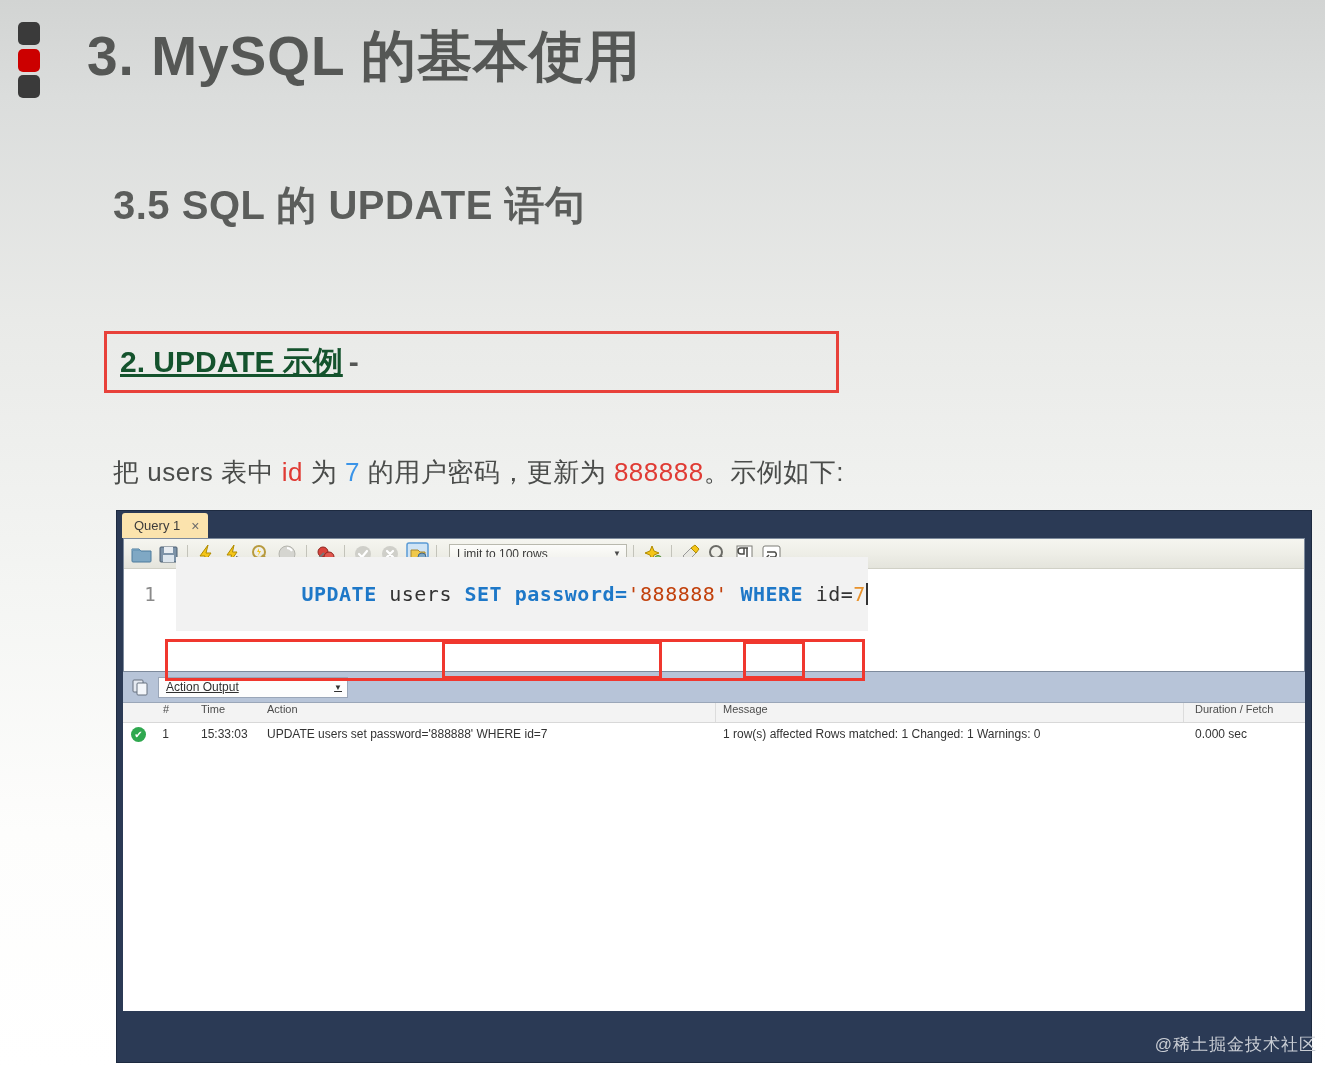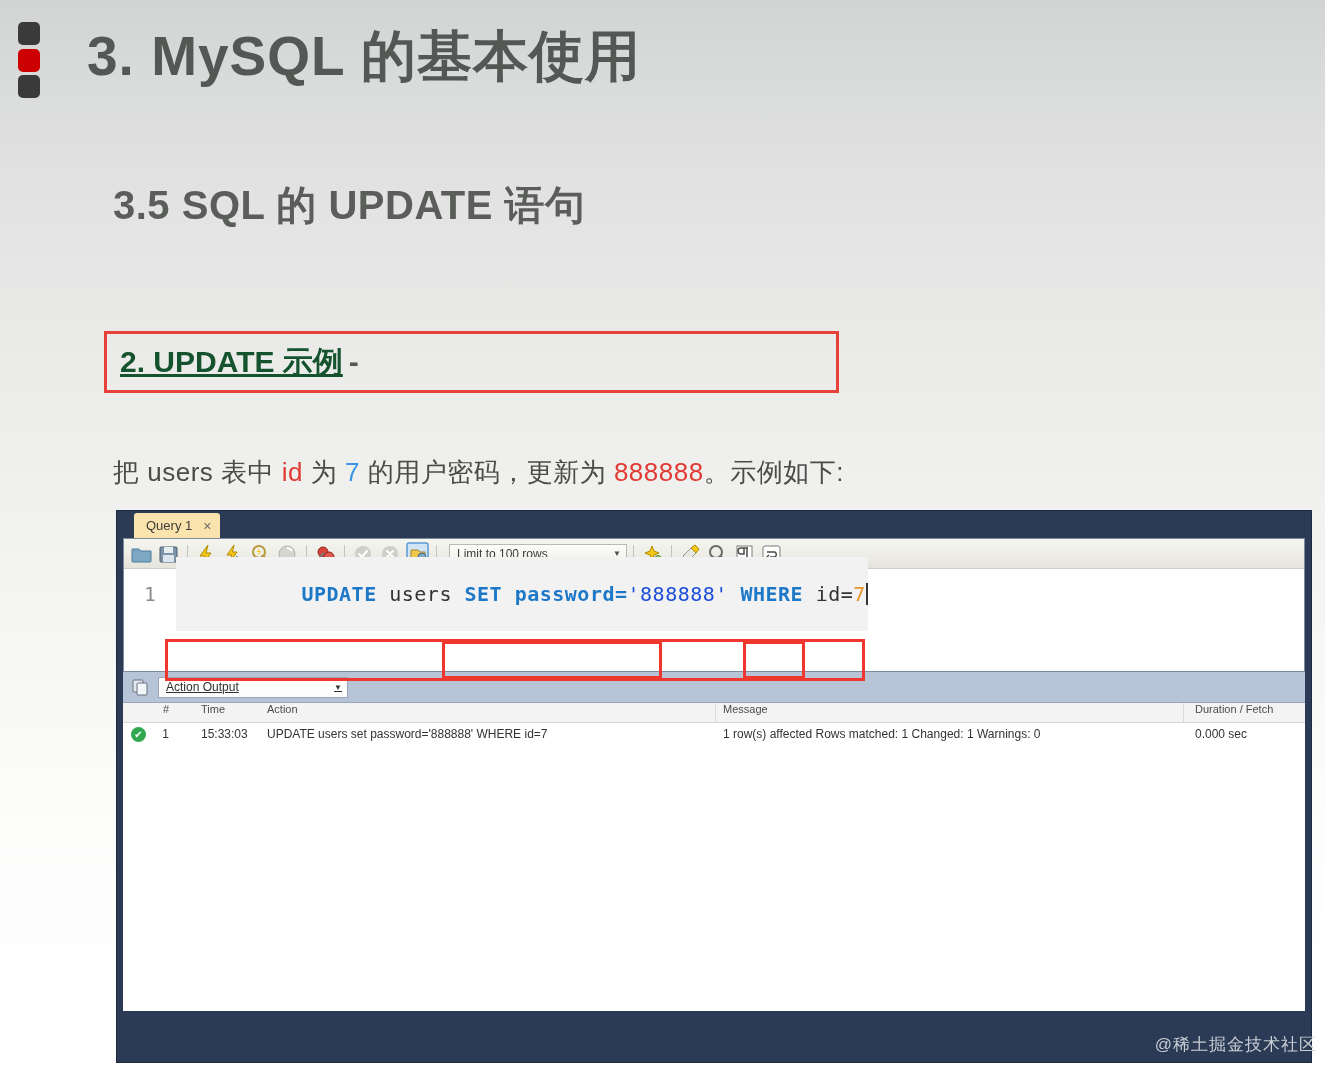--- a/index.html
+++ b/index.html
@@ -66,21 +66,21 @@
     position: absolute; left: 116px; top: 510px;
     width: 1196px; height: 553px;
     background: #2b3a55;
     border: 1px solid #1d2a40;
     overflow: hidden;
   }
 
   
   #tab-strip {
     position: relative; height: 27px; background: #2b3a55;
-    padding-left: 17px; display: flex; align-items: flex-end;
+    padding-left: 5px; display: flex; align-items: flex-end;
   }
   #query-tab {
     height: 25px; background: #fbe3ad;
     border-top-left-radius: 3px; border-top-right-radius: 3px;
     display: flex; align-items: center; gap: 11px;
     padding: 0 9px 0 12px;
     font-size: 13px; color: #3c3c3c;
   }
   #query-tab .close-x { font-size: 14px; color: #6a6a6a; line-height: 1; }
 
@@ -116,21 +116,21 @@
     width: 52px; text-align: center; color: #8a8a8a;
     font-family: "DejaVu Sans Mono", monospace; font-size: 19px;
   }
   #code-text {
     font-family: "DejaVu Sans Mono", "Liberation Mono", monospace;
     font-size: 20px; letter-spacing: 0.5px; white-space: pre;
     background: #f2f2f2; padding: 1px 0;
   }
   .kw  { color: #1e78c8; font-weight: bold; }
   .id  { color: #333333; }
-  .str { color: #1d4ed8; }
+  .str { color: #c2410c; }
   .num { color: #e8922c; }
   #caret {
     display: inline-block; width: 2px; height: 22px;
     background: #333; vertical-align: -4px;
   }
 
   
   .anno { position: absolute; border: 3px solid #f0372e; pointer-events: none; }
   #anno-line     { left: 41px; top: 70px;  width: 700px; height: 42px; }
   #anno-password { left: 318px; top: 72px; width: 220px; height: 38px; }

